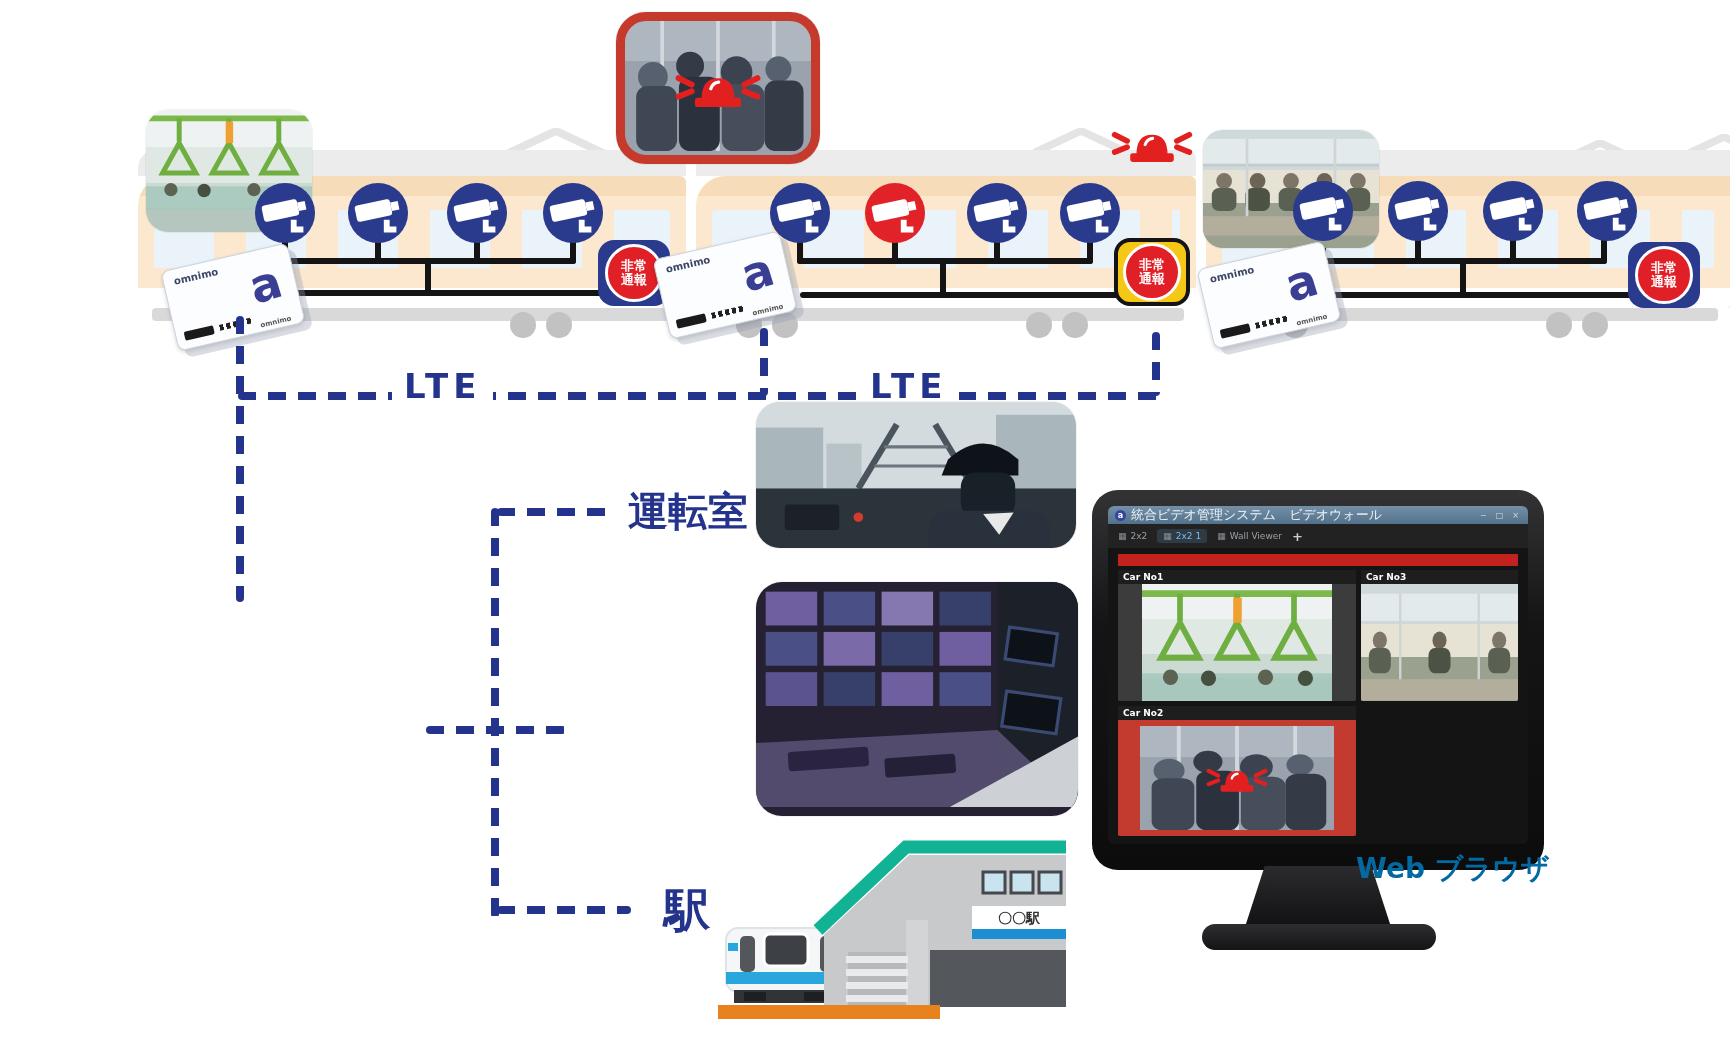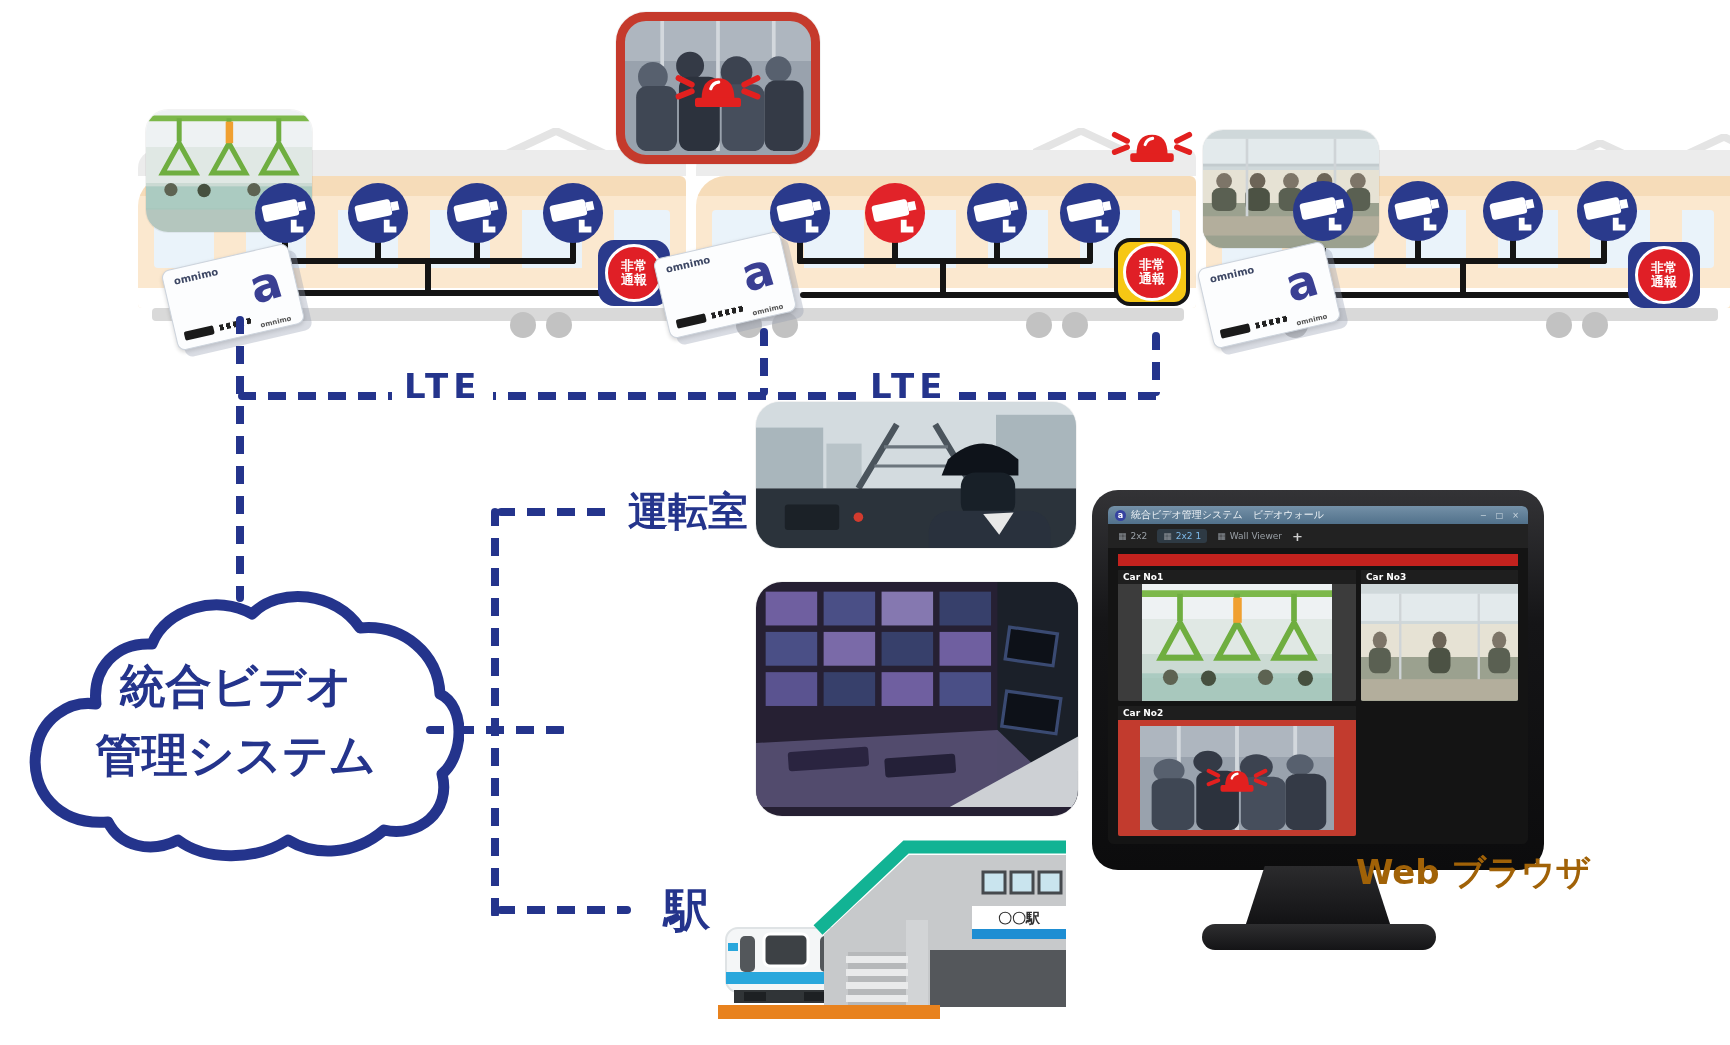--- a/index.html
+++ b/index.html
@@ -73,42 +73,42 @@
 
   
   .shell{position:absolute;background:linear-gradient(180deg,#333336,#151517 35%,#0c0c0d);
          border-radius:26px;}
   .screen{position:absolute;left:16px;top:16px;width:420px;height:338px;background:#161616;
           border-radius:6px;overflow:hidden;display:flex;flex-direction:column;}
   .mtitle{height:18px;background:linear-gradient(180deg,#7490a7,#51718b);display:flex;align-items:center;
           gap:5px;padding:0 7px;flex:0 0 auto;}
   .mlogo{width:11px;height:11px;border-radius:50%;background:#3643a0;color:#fff;font-size:8px;font-weight:bold;
          display:flex;align-items:center;justify-content:center;}
-  .mtitletext{font-size:10px;color:#eef3f7;white-space:nowrap;overflow:hidden;}
+  .mtitletext{font-size:13px;color:#eef3f7;white-space:nowrap;overflow:hidden;}
   .mspacer{flex:1;}
   .wctl{font-size:8px;color:#dde6ec;opacity:.85;padding:0 2px;}
   .mtools{height:24px;background:#222;display:flex;align-items:center;gap:10px;padding:0 10px;flex:0 0 auto;}
   .tab{display:flex;align-items:center;gap:4px;color:#9aa0a6;font-size:9px;}
   .tab .tic{font-size:9px;color:#8a9096;}
   .tab.active{color:#7cb8e8;background:#2e3a44;padding:2px 6px;border-radius:3px;}
   .addtab{color:#cfcfcf;font-size:13px;font-weight:bold;}
   .mcontent{flex:1;display:flex;flex-direction:column;background:#141414;}
   .alertbar{height:12px;background:#c3221e;margin:6px 10px 4px;flex:0 0 auto;}
   .mgrid{flex:1;display:grid;grid-template-columns:238px 1fr;grid-template-rows:1fr 1fr;gap:5px;
          padding:0 10px 8px;min-height:0;}
   .tile{background:#303030;display:flex;flex-direction:column;overflow:hidden;border-radius:2px;min-height:0;}
   .tlabel{font-size:9px;font-weight:bold;color:#fff;padding:2px 5px;background:#1e1e1e;flex:0 0 auto;}
   .tmedia{flex:1;position:relative;overflow:hidden;background:#3c3c3c;min-height:0;}
   .tmedia.boxed .scene{left:24px;right:24px;}
   .tmedia.alertbox{background:#c23b2e;}
   .tmedia.alertbox .scene{left:22px;right:22px;top:6px;bottom:6px;}
   .neck{position:absolute;background:linear-gradient(180deg,#2b2b2d,#101012);
         clip-path:polygon(14% 0,86% 0,100% 100%,0 100%);}
   .mbase{position:absolute;background:linear-gradient(180deg,#2e2e30,#141416);border-radius:13px;}
-  .caption{position:absolute;font-size:34px;font-weight:800;color:#a16207;}
+  .caption{position:absolute;font-size:28px;font-weight:800;color:#0369a1;}
 </style>
 </head>
 <body>
 
 <div class="stage">
 
   <div class="train" style="left:138px;top:128px;width:548px;">
     <div class="panto" style="left:368px;top:0;width:100px;height:46px;">
       <svg viewBox="0 0 100 50">
           <polygon points="50,3 97,25 50,47 3,25" fill="none" stroke="#e4e4e4" stroke-width="8"></polygon>
@@ -441,32 +441,20 @@
     <span class="r-brand2">omnimo</span>
   </div>
 
   <div class="dashV" style="left:236px;top:316px;height:286px;"></div>
   <div class="dashV" style="left:760px;top:328px;height:68px;"></div>
   <div class="dashV" style="left:1152px;top:332px;height:64px;"></div>
   <div class="dashH" style="left:238px;top:392px;width:922px;"></div>
   <div class="ltechip" style="left:392px;top:364px;">LTE</div>
   <div class="ltechip" style="left:858px;top:364px;">LTE</div>
 
-  <div class="abs" style="left:12px;top:550px;width:452px;height:314px;">
-    <svg viewBox="0 0 452 314">
-      <path d="M96 272 C 44 276 18 238 24 202 C 28 168 58 150 84 154 C 80 118 104 92 140 94
-               C 154 58 206 44 240 64 C 268 36 324 42 348 78 C 392 74 426 104 428 144
-               C 454 156 452 206 430 224 C 440 262 406 288 372 280 C 342 306 302 306 276 290
-               C 242 312 192 310 166 290 C 138 304 108 296 96 272 Z" fill="#ffffff" stroke="#24348c" stroke-width="11" stroke-linejoin="round"></path>
-    </svg>
-    <div class="cloudtext" style="left:28px;top:102px;width:392px;">
-      <div>統合ビデオ</div>
-      <div>管理システム</div>
-    </div>
-  </div>
 
   <div class="dashV" style="left:491px;top:508px;height:410px;"></div>
   <div class="dashH" style="left:497px;top:508px;width:112px;"></div>
   <div class="dashH" style="left:426px;top:726px;width:140px;"></div>
   <div class="dashH" style="left:497px;top:906px;width:134px;"></div>
   <div class="roomlabel" style="left:628px;top:484px;font-size:40px;">運転室</div>
   <div class="roomlabel" style="left:664px;top:880px;font-size:46px;">駅</div>
 
   <div class="photo sc-cab" style="left:756px;top:402px;width:320px;height:146px;border-radius:24px;">
     <svg viewBox="0 0 200 120" preserveAspectRatio="none">

